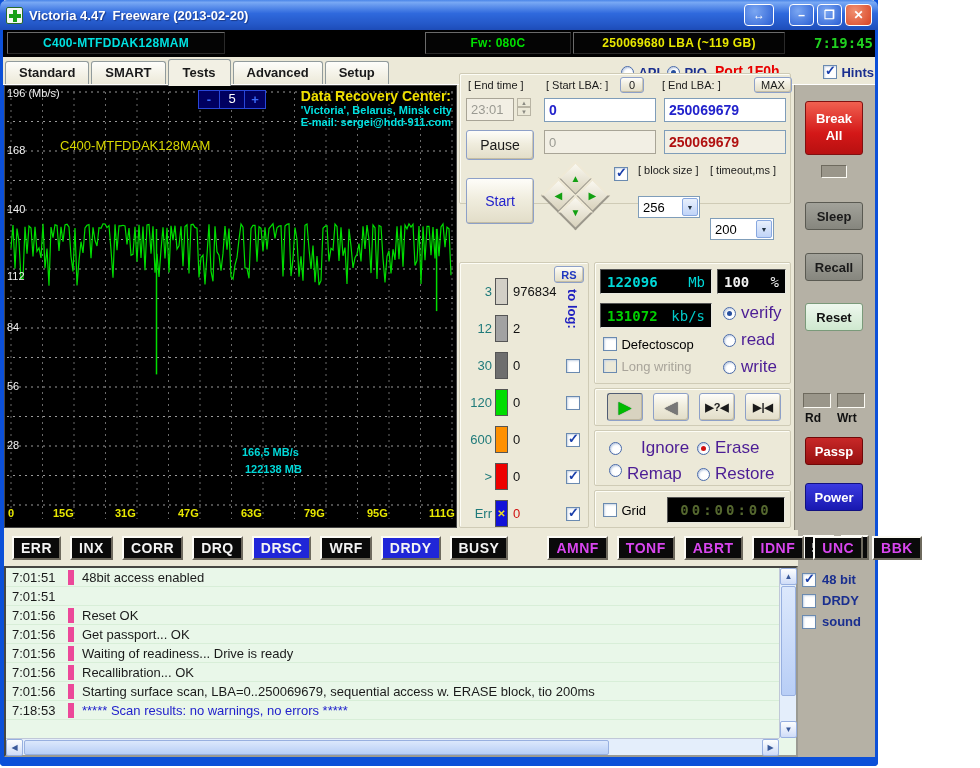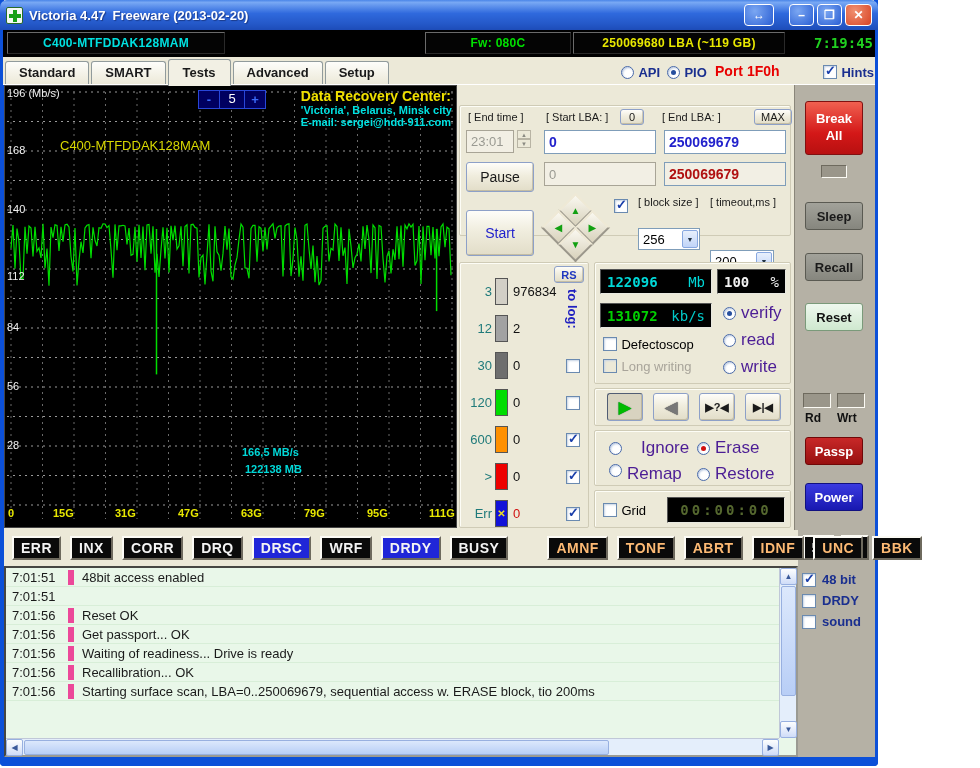--- a/index.html
+++ b/index.html
@@ -131,21 +131,21 @@
   .reg { position:absolute; background:#0a0a0a; color:#e8e8e8; border:2px solid;
     border-color:#fcfbf5 #6e6a5e #6e6a5e #fcfbf5; font:bold 13px "DejaVu Sans Mono", monospace;
     display:flex; align-items:center; justify-content:center; }
 
   
   #statusrow { position:absolute; left:0; top:530px; width:794px; height:36px; background:#ece9d8;
     display:flex; align-items:center; padding-left:8px; }
   .led { background:#0a0a0a; color:#f4f4f4; border:2px solid; border-color:#fcfbf5 #6e6a5e #6e6a5e #fcfbf5;
     font-weight:bold; font-size:14px; padding:2px 7px; margin-right:9px; letter-spacing:.5px; }
   .led.blue { background:#2026d8; }
-  .led.dim { color:#fdba74; }
+  .led.dim { color:#d946ef; }
   #lederr { margin-left:30px; display:flex; }
 
   
   #log { position:absolute; left:0; top:566px; width:794px; height:191px; background:#e9f7e9;
     border:2px inset #9a9a92; }
   .logrow { display:flex; height:19px; align-items:center; border-bottom:1px solid #d8eed8;
     font-size:13px; color:#1a1a1a; white-space:nowrap; overflow:hidden; }
   .logrow .t { width:62px; padding-left:6px; flex:none; }
   .logrow .m { border-left:6px solid #ec4899; padding-left:8px; }
   .logrow.log-blue .m { color:#2222cc; }
@@ -241,21 +241,21 @@
     <div id="banner">
       <div class="b1">Data Recovery Center:</div>
       <div class="b2">'Victoria', Belarus, Minsk city</div>
       <div class="b3">E-mail: sergei@hdd-911.com</div>
     </div>
     <div id="drivelbl">C400-MTFDDAK128MAM</div>
     <div class="cyannote" style="left:237px;top:360px;">166,5 MB/s</div>
     <div class="cyannote" style="left:240px;top:377px;">122138 MB</div>
   </div>
 
-  <div class="panel" style="left:455px;top:105px;width:332px;height:131px;">
+  <div class="panel" style="left:455px;top:73px;width:332px;height:131px;">
     <span class="lbl abs" style="left:8px;top:5px;">[ End time ]</span>
     <span class="lbl abs" style="left:86px;top:5px;">[ Start LBA: ]</span>
     <span class="btn3d abs" style="left:160px;top:3px;width:24px;height:16px;font-size:11px;">0</span>
     <span class="lbl abs" style="left:202px;top:5px;">[ End LBA: ]</span>
     <span class="btn3d abs" style="left:286px;top:3px;width:38px;height:16px;font-size:11px;margin-left:8px;">MAX</span>
 
     <span class="spin abs" style="left:6px;top:24px;width:48px;height:23px;">23:01</span>
     <span class="spincol abs" style="left:55px;top:24px;">
         <span>▲</span>
         <span>▼</span>
@@ -504,20 +504,24 @@
         <div class="logrow">
           <span class="t">7:01:56</span>
           <span class="m">Recallibration... OK</span>
         </div>
 
         <div class="logrow">
           <span class="t">7:01:56</span>
           <span class="m">Starting surface scan, LBA=0..250069679, sequential access w. ERASE block, tio 200ms</span>
         </div>
 
+        <div class="logrow log-blue">
+          <span class="t">7:18:53</span>
+          <span class="m">***** Scan results: no warnings, no errors *****</span>
+        </div>
       </div>
     <div class="vscroll">
       <span class="sarrow" style="top:0;">▲</span>
       <span class="sthumb" style="top:18px;left:1px;width:15px;height:110px;"></span>
       <span class="sarrow" style="bottom:0;">▼</span>
     </div>
     <div class="hscroll">
       <span class="sarrow" style="left:0;">◀</span>
       <span class="sthumb" style="left:18px;top:1px;width:585px;height:15px;"></span>
       <span class="sarrow" style="right:0;">▶</span>

